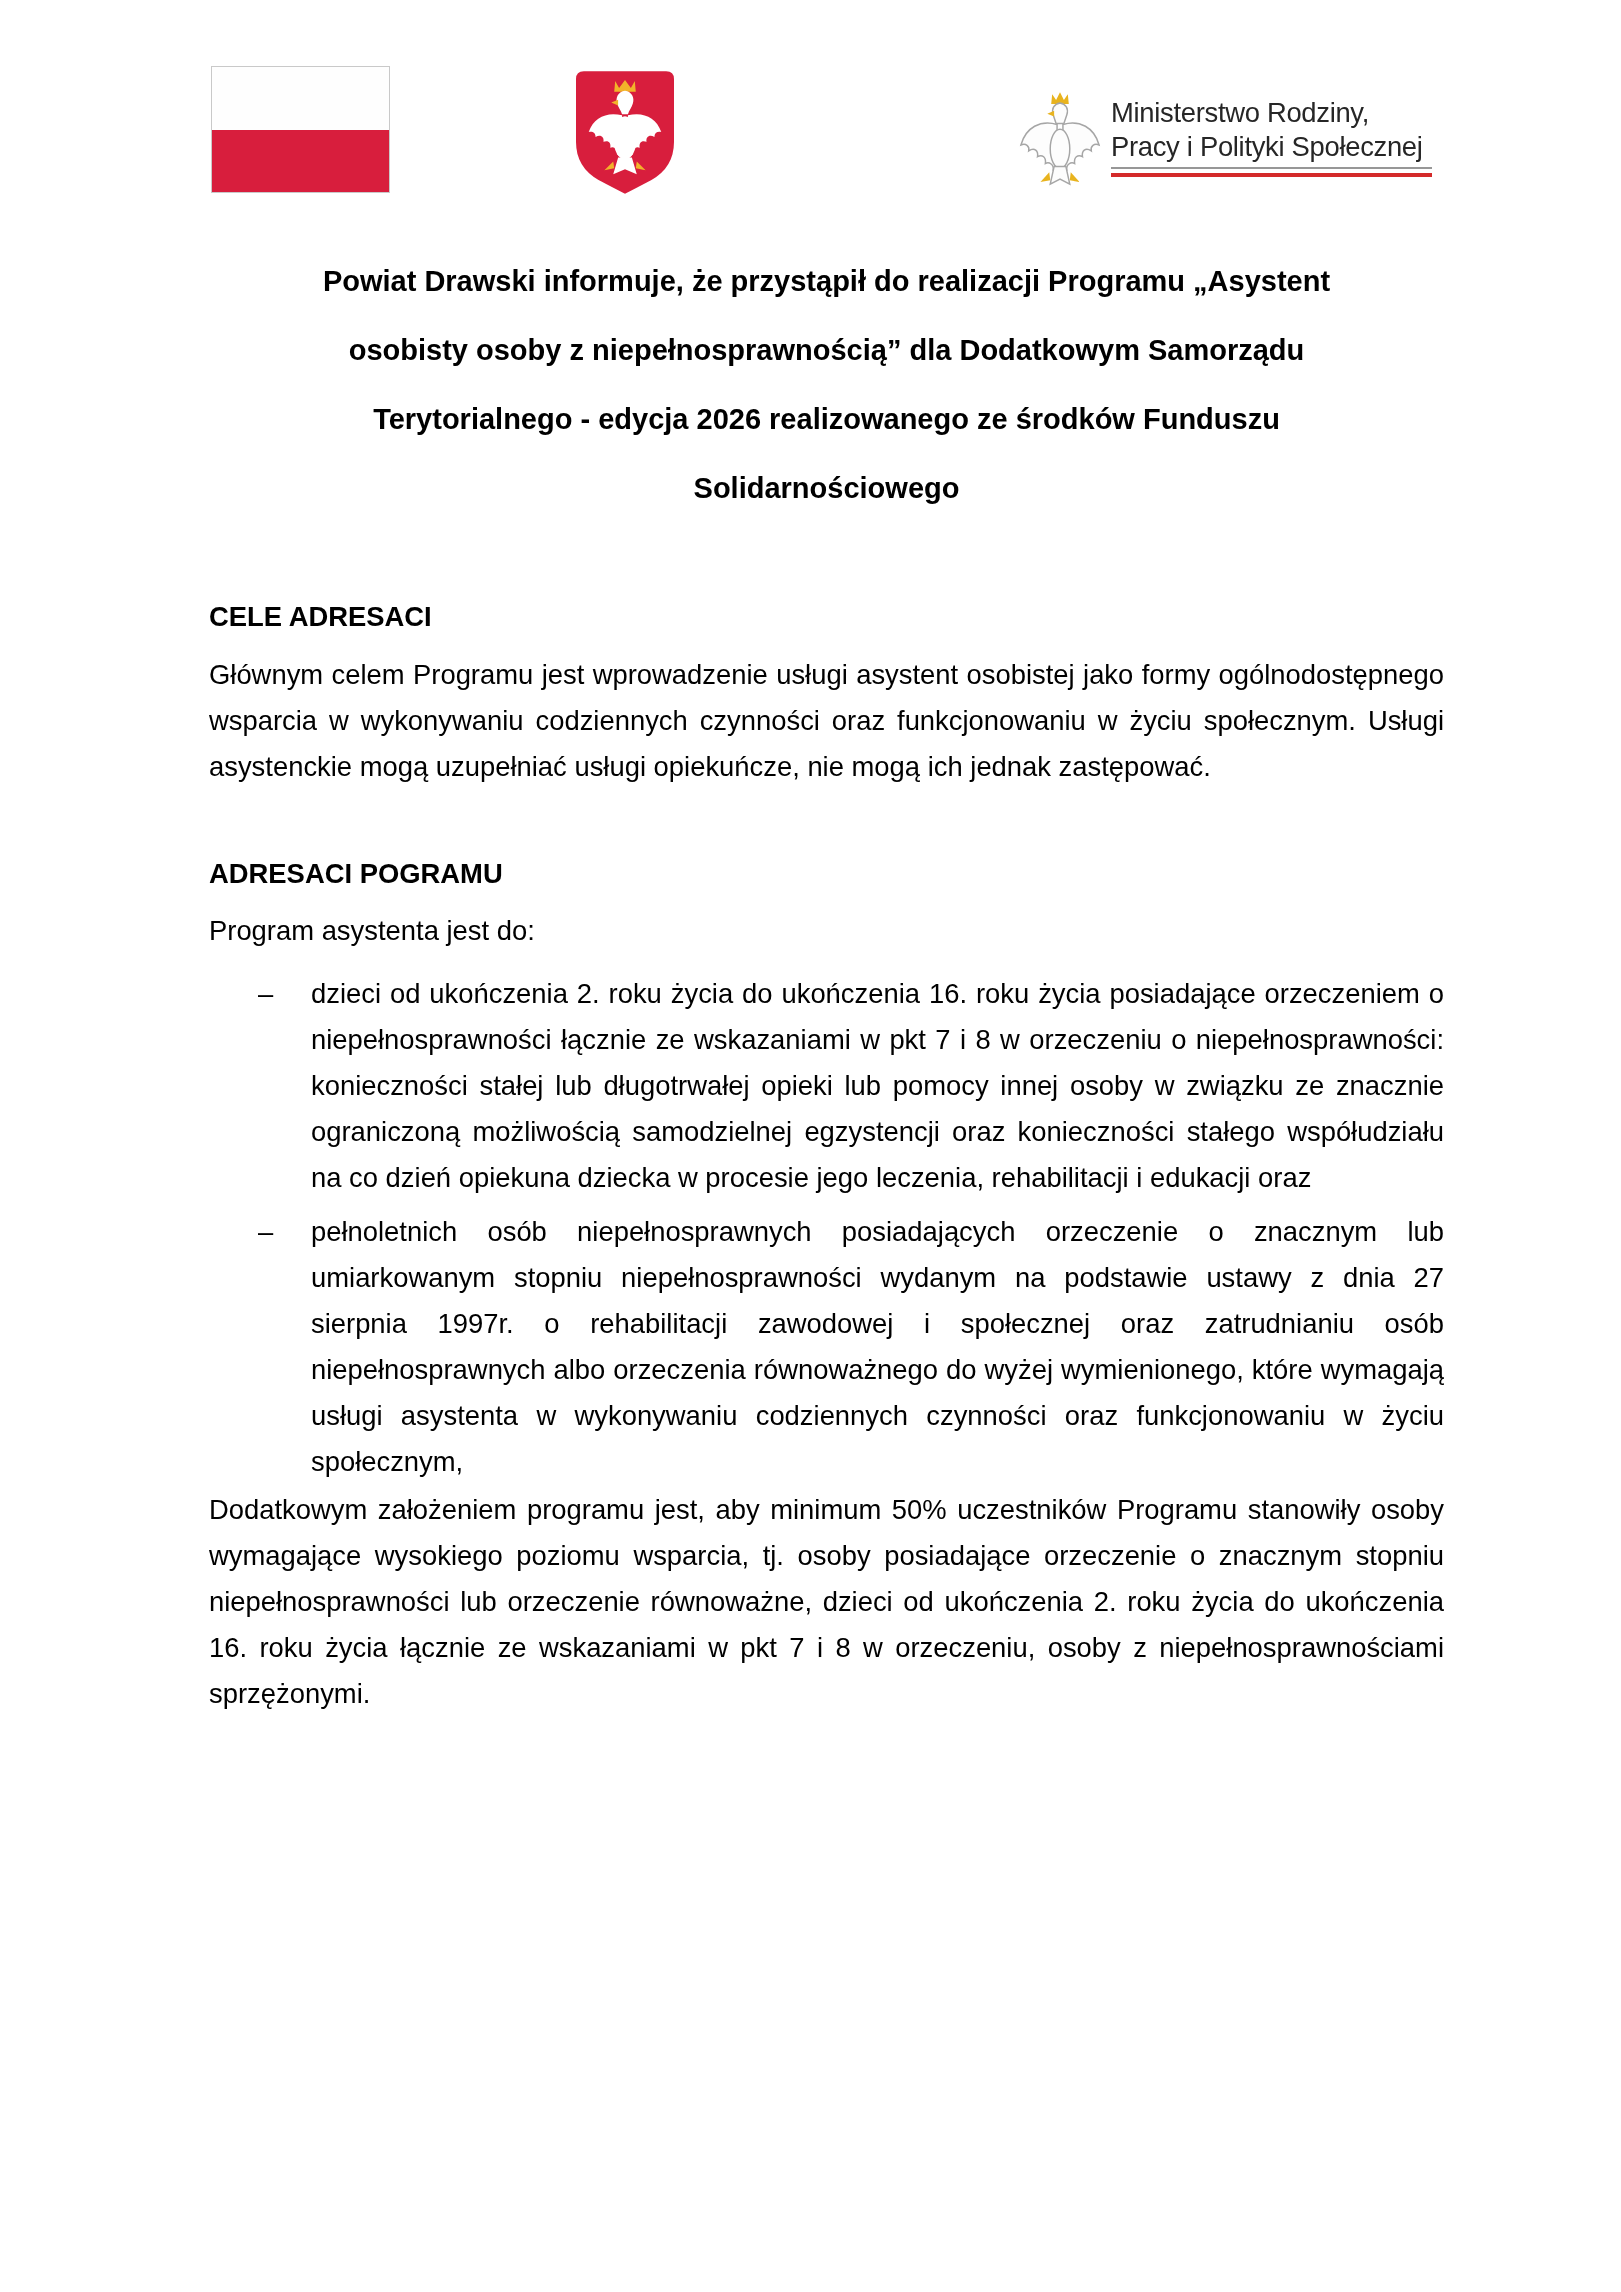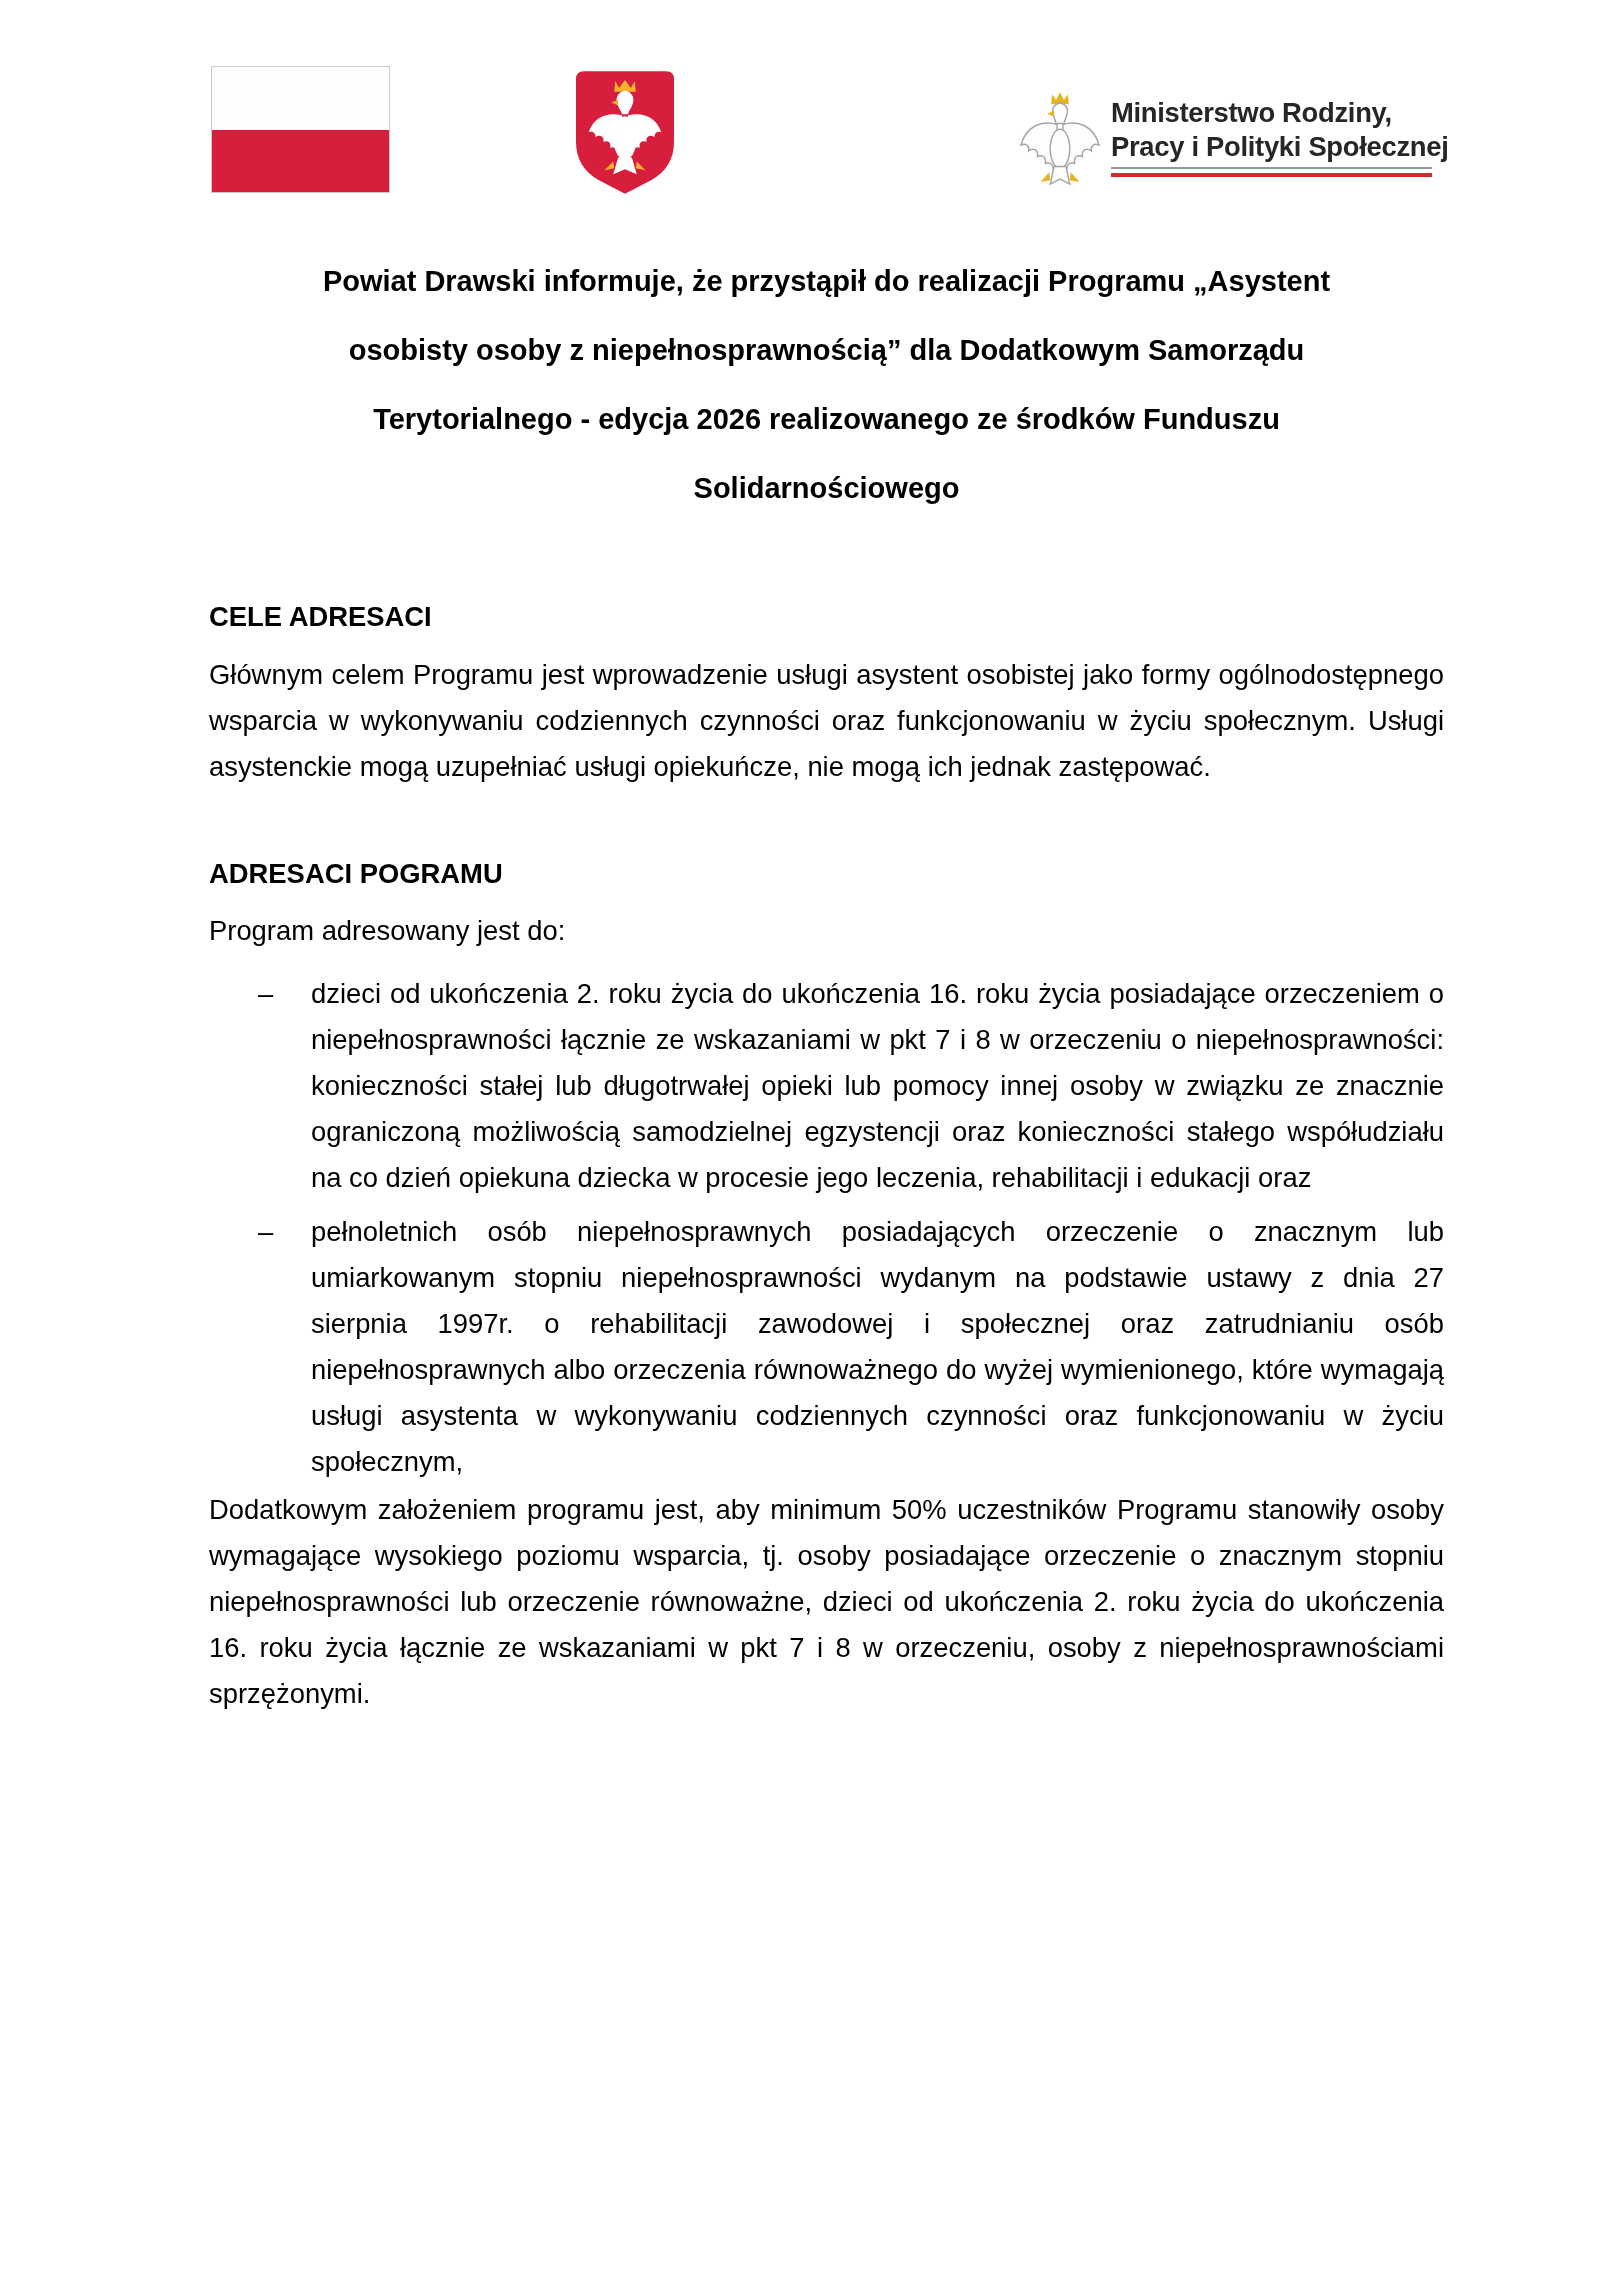--- a/index.html
+++ b/index.html
@@ -14,21 +14,21 @@
   
   .flag { position:absolute; left:211px; top:66px; width:179px; height:127px; border:1px solid #c9c9c9; }
   .flag-white { height:50%; background:#fefefe; }
   .flag-red { height:50%; background:#d81e3d; }
 
   .coa { position:absolute; left:576px; top:71px; width:98px; height:123px; }
 
   .ministry { position:absolute; left:1017px; top:86px; width:416px; }
   .ministry-eagle { position:absolute; left:0; top:2px; width:86px; height:110px; }
   .ministry-text { margin-left:94px; margin-top:9.8px; font-size:27.4px; line-height:34px;
-                   color:#262626; white-space:nowrap; letter-spacing:-0.3px;font-weight:bold; }
+                   color:#262626; white-space:nowrap; letter-spacing:-0.3px; }
   .ministry-rules { margin-left:94px; margin-top:2.9px; width:321px; }
   .rule-gray { height:2px; background:#979797; }
   .rule-red { height:4.9px; background:#d42a2a; margin-top:3.9px; }
 
   
   .content { position:absolute; left:209px; top:0; width:1235px; }
 
   .title { margin-top:247px; font-size:29px; font-weight:700; line-height:69px; text-align:center; }
   .value { margin-top:37px; font-size:29px; font-weight:700; line-height:45px; text-align:center; }
 
@@ -102,21 +102,21 @@
       <div>osobisty osoby z niepełnosprawnością” dla Dodatkowym Samorządu</div>
       <div>Terytorialnego - edycja 2026 realizowanego ze środków Funduszu</div>
       <div>Solidarnościowego</div>
     </div>
 
 
     <div class="h h-cele">CELE ADRESACI</div>
     <div class="para">Głównym celem Programu jest wprowadzenie usługi asystent osobistej jako formy ogólnodostępnego wsparcia w wykonywaniu codziennych czynności oraz funkcjonowaniu w życiu społecznym. Usługi asystenckie mogą uzupełniać usługi opiekuńcze, nie mogą ich jednak zastępować.</div>
 
     <div class="h h-adresaci">ADRESACI POGRAMU</div>
-    <div class="para intro">Program adresowany jest do:</div>
+    <div class="para intro">Program asystenta jest do:</div>
 
     <div class="bullet bullet-first">
       <span class="marker">–</span>
       <div class="bullet-text">dzieci od ukończenia 2. roku życia do ukończenia 16. roku życia posiadające orzeczeniem o niepełnosprawności łącznie ze wskazaniami w pkt 7 i 8 w orzeczeniu o niepełnosprawności: konieczności stałej lub długotrwałej opieki lub pomocy innej osoby w związku ze znacznie ograniczoną możliwością samodzielnej egzystencji oraz konieczności stałego współudziału na co dzień opiekuna dziecka w procesie jego leczenia, rehabilitacji i edukacji oraz</div>
     </div>
 
     <div class="bullet">
       <span class="marker">–</span>
       <div class="bullet-text">pełnoletnich osób niepełnosprawnych posiadających orzeczenie o znacznym lub umiarkowanym stopniu niepełnosprawności wydanym na podstawie ustawy z dnia 27 sierpnia 1997r. o rehabilitacji zawodowej i społecznej oraz zatrudnianiu osób niepełnosprawnych albo orzeczenia równoważnego do wyżej wymienionego, które wymagają usługi asystenta w wykonywaniu codziennych czynności oraz funkcjonowaniu w życiu społecznym,</div>
     </div>

